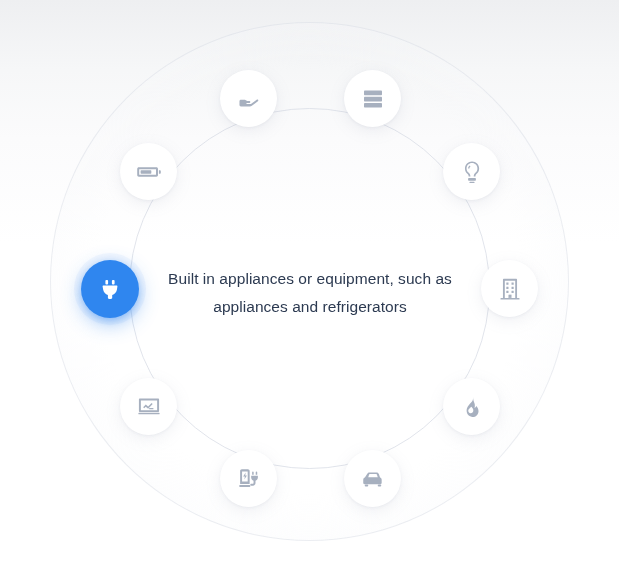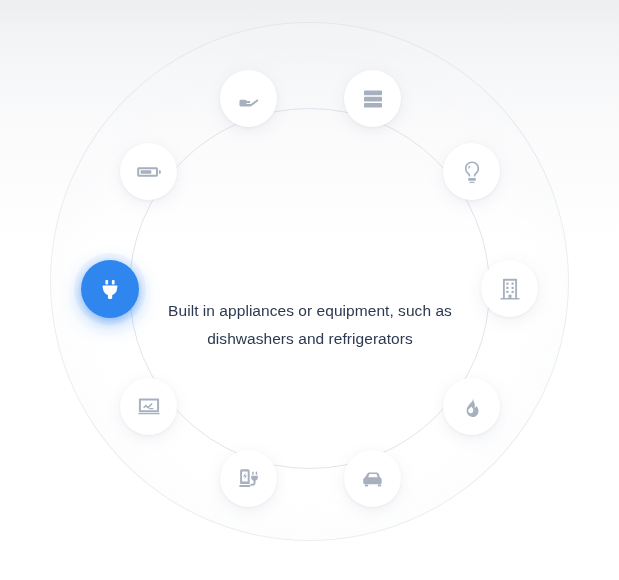--- a/index.html
+++ b/index.html
@@ -94,21 +94,20 @@
   .caption {
     position: absolute;
     left: 152px;
     top: 265px;
     width: 316px;
     text-align: center;
     color: #2c3a51;
     font-size: 15.5px;
     line-height: 28px;
     letter-spacing: 0.05px;
-    margin-top: 32px;
   }
 </style>
 </head>
 <body>
 
 <div id="stage">
 
   <div class="outer-ring"></div>
 
   <svg class="ring-svg" viewBox="0 0 619 580">
@@ -269,16 +268,16 @@
                    v2.8c0 0.7-0.5 1.2-1.2 1.2h-1.9c-0.7 0-1.2-0.5-1.2-1.2v-2.8
                    c-2.4-0.6-4.3-2.6-4.7-5.2L4.6 9.5c-0.1-0.5 0.3-0.9 0.8-0.9z"></path>
         </g>
       </svg>
     </span>
   </div>
 
   <div class="caption">
     <span>Built in appliances or equipment, such as</span>
     <br>
-    <span>dishwashers and refrigerators</span>
+    <span>appliances and refrigerators</span>
   </div>
 
 </div>
 
 </body></html>

